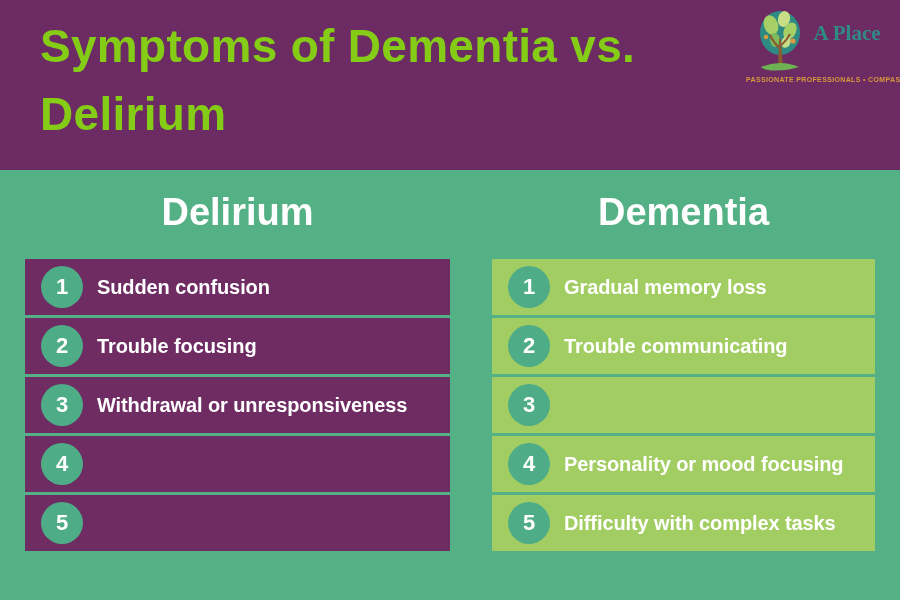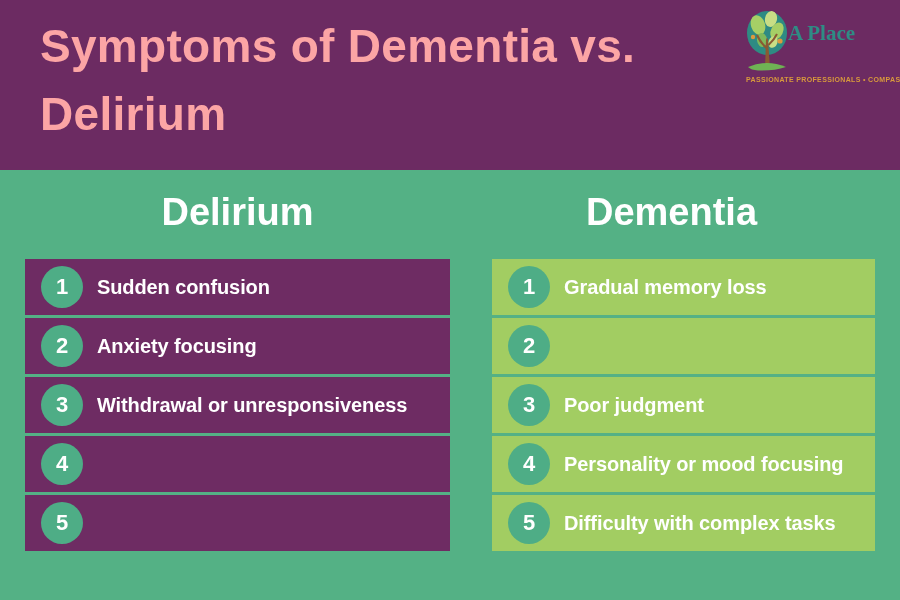--- a/index.html
+++ b/index.html
@@ -8,46 +8,46 @@
     background:#54B185;
     font-family:"Liberation Sans","DejaVu Sans",sans-serif;
   }
   
   .header {
     position:absolute; top:0; left:0; width:900px; height:170px;
     background:#6C2B62;
   }
   .title {
     position:absolute; left:40px; top:12px; margin:0;
-    color:#fca5a5; font-size:46px; line-height:68px; font-weight:700;
+    color:#84cc16; font-size:46px; line-height:68px; font-weight:700;
     letter-spacing:0.3px;
   }
   .title-line { display:block; }
   .logo { position:absolute; top:10px; right:6px; width:148px; text-align:center; }
-  .logo-row { display:flex; align-items:flex-start; gap:0; }
+  .logo-row { display:flex; align-items:flex-start; justify-content:center; gap:12px; }
   .brand-text {
     text-align:left; padding-top:13px;
     font-family:"Liberation Serif","DejaVu Serif",serif;
     color:#2F8C84; font-size:21px; line-height:21px; font-weight:600;
     white-space:nowrap;
   }
   .brand-text span { display:block; }
   .brand-line2 sup { font-size:8px; vertical-align:top; }
   .tagline {
     margin-top:4px; color:#D8993C; font-size:7px; font-weight:700;
     letter-spacing:0.35px; white-space:nowrap;
   }
   
   .col-title {
     position:absolute; top:188px; margin:0;
     color:#FFFFFF; font-size:38px; line-height:48px; font-weight:700;
     text-align:center;
   }
   .col-title-left  { left:25px;  width:425px; }
-  .col-title-right { left:480px; width:383px; }
+  .col-title-right { left:492px; width:383px; }
   
   .list { position:absolute; top:259px; display:flex; flex-direction:column; gap:3px; }
   .list-left  { left:25px;  width:425px; }
   .list-right { left:492px; width:383px; }
   .row { height:56px; display:flex; align-items:center; }
   .row-purple { background:#6E2C63; }
   .row-green  { background:#A2CD62; }
   .badge {
     flex:0 0 42px; width:42px; height:42px; margin-left:16px;
     border-radius:50%; background:#4EAD86;
@@ -101,21 +101,21 @@
     <div class="row row-purple">
       <span class="badge">
           <span class="badge-num">1</span>
         </span>
       <span class="row-text">Sudden confusion</span>
     </div>
     <div class="row row-purple">
       <span class="badge">
           <span class="badge-num">2</span>
         </span>
-      <span class="row-text">Anxiety focusing</span>
+      <span class="row-text">Trouble focusing</span>
     </div>
     <div class="row row-purple">
       <span class="badge">
           <span class="badge-num">3</span>
         </span>
       <span class="row-text">Withdrawal or unresponsiveness</span>
     </div>
     <div class="row row-purple">
       <span class="badge">
           <span class="badge-num">4</span>
@@ -132,26 +132,26 @@
     <div class="row row-green">
       <span class="badge">
           <span class="badge-num">1</span>
         </span>
       <span class="row-text">Gradual memory loss</span>
     </div>
     <div class="row row-green">
       <span class="badge">
           <span class="badge-num">2</span>
         </span>
+      <span class="row-text">Trouble communicating</span>
     </div>
     <div class="row row-green">
       <span class="badge">
           <span class="badge-num">3</span>
         </span>
-      <span class="row-text">Poor judgment</span>
     </div>
     <div class="row row-green">
       <span class="badge">
           <span class="badge-num">4</span>
         </span>
       <span class="row-text">Personality or mood focusing</span>
     </div>
     <div class="row row-green">
       <span class="badge">
           <span class="badge-num">5</span>

